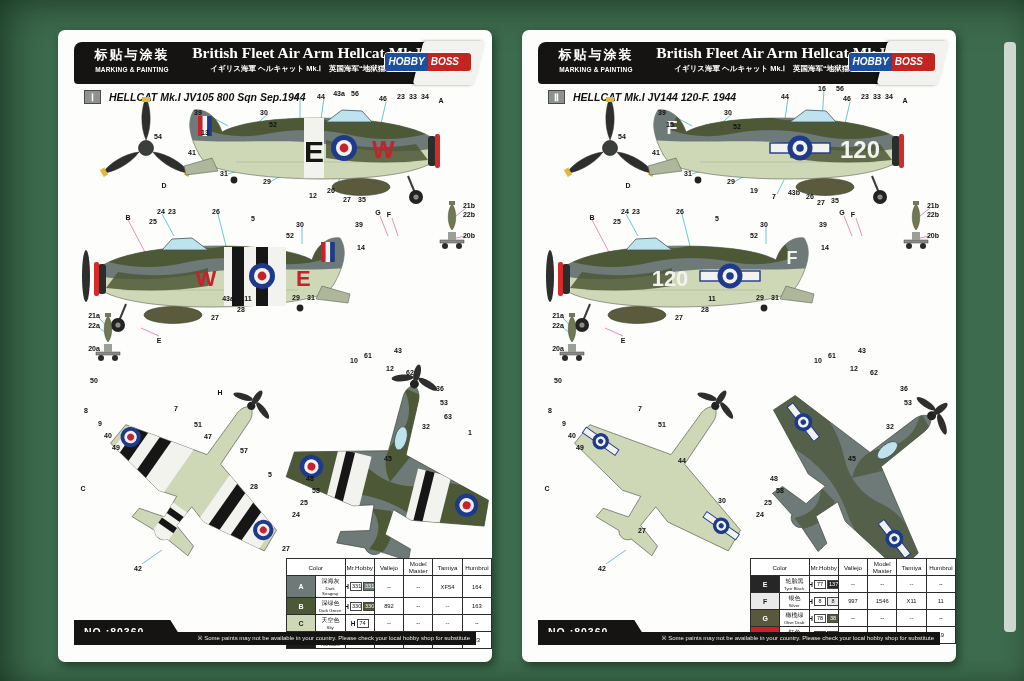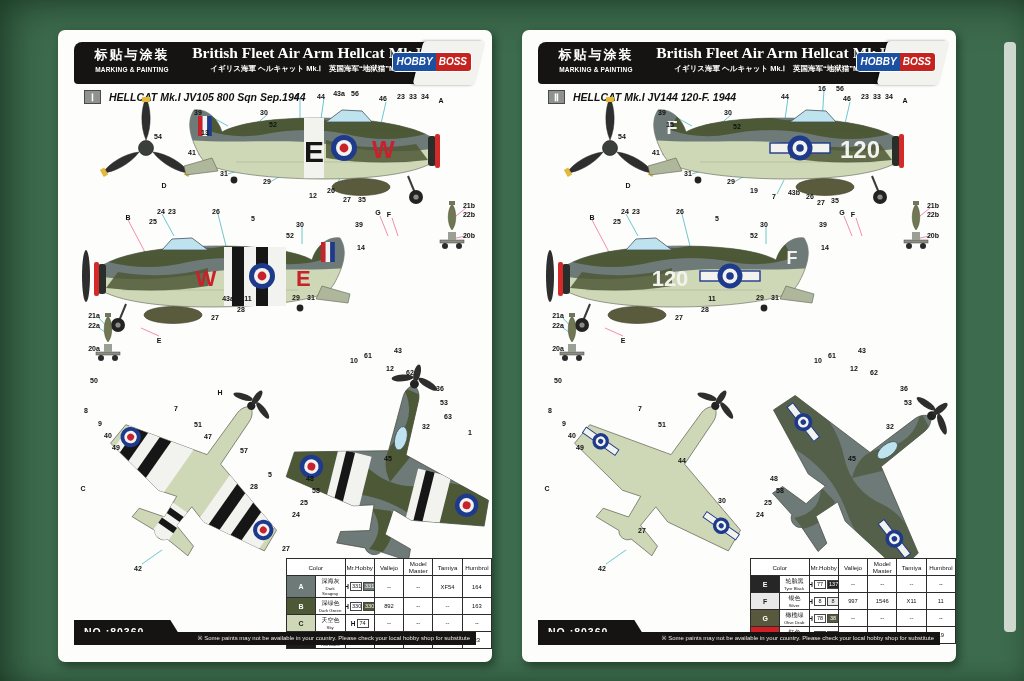--- a/index.html
+++ b/index.html
@@ -20,21 +20,21 @@
   .hdr-en { font-size:6.5px; font-weight:bold; letter-spacing:.2px; margin-top:2px; }
   .hdr-mid { position:absolute; left:108px; top:2px; width:250px; text-align:center; }
   .hdr-title { font-family:"Liberation Serif", serif; font-weight:bold; font-size:15.5px; white-space:nowrap; }
   .hdr-sub { font-size:7.5px; font-weight:bold; margin-top:2px; white-space:nowrap; }
   .hdr-sub span { margin:0 4px; }
   .logo-notch { position:absolute; right:-4px; top:-1px; width:62px; height:44px; background:#f2f2ee;
                 transform:skewX(-14deg); border-radius:4px; box-shadow:-2px 0 3px rgba(0,0,0,.4); }
   .logo { position:absolute; right:4px; top:10px; display:flex; border:1.5px solid #fff; border-radius:4px;
           overflow:hidden; font-style:italic; font-weight:bold; font-size:10px; line-height:1; }
   .logo .hb { background:#1b4fa0; color:#fff; padding:4px 3px 4px 4px; }
-  .logo .bs { background:#c5231f; color:#fff; padding:4px 4px 4px 3px; }
+  .logo .bs { background:#c5231f; color:#fff; padding:4px 12px 4px 3px; }
 
   
   .section { position:absolute; left:26px; top:60px; display:flex; align-items:center; gap:8px; }
   .sec-box { width:17px; height:14px; background:#8e938e; border:1px solid #4a4a4a; color:#fff;
              font-family:"Liberation Serif", serif; font-weight:bold; font-size:10px;
              display:flex; align-items:center; justify-content:center; }
   .sec-title { font-size:10.5px; font-weight:bold; font-style:italic; color:#111; white-space:nowrap; }
 
   
   .art { position:absolute; left:0; top:0; width:434px; height:632px; }

